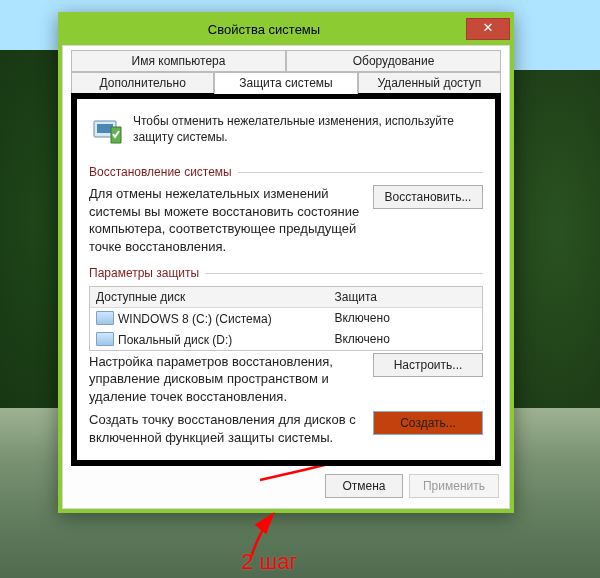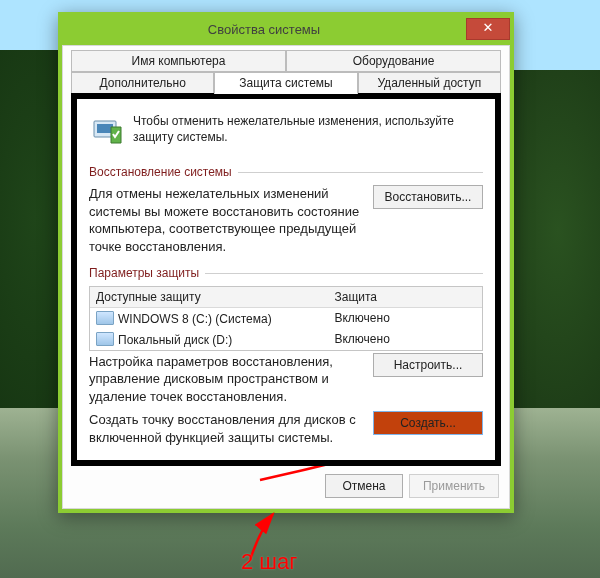--- a/index.html
+++ b/index.html
@@ -48,21 +48,21 @@
     display: flex;
     align-items: center;
     height: 24px;
     background: #8ccc32;
     padding: 1px 0 4px 0;
   }
   .title-text {
     flex: 1;
     text-align: center;
     font-size: 13px;
-    color: #404040;
+    color: #000000;
   }
   .close-btn {
     width: 42px;
     height: 20px;
     background: #c54a3a;
     color: #fff;
     text-align: center;
     line-height: 18px;
     font-size: 13px;
     border: 1px solid #a83a2c;
@@ -246,21 +246,21 @@
       <div class="group-label"><span>Восстановление системы</span></div>
       <div class="row">
         <div class="txt">Для отмены нежелательных изменений системы вы можете восстановить состояние компьютера, соответствующее предыдущей точке восстановления.</div>
         <div class="win-btn">Восстановить...</div>
       </div>
 
       <div class="group-label"><span>Параметры защиты</span></div>
 
       <div class="drive-table">
         <div class="drive-header">
-          <div class="col-drive">Доступные защиту</div>
+          <div class="col-drive">Доступные диск</div>
           <div class="col-prot">Защита</div>
         </div>
         <div class="drive-row">
           <div class="col-drive"><span class="drive-icon"></span><span>WINDOWS 8 (C:) (Система)</span></div>
           <div class="col-prot">Включено</div>
         </div>
         <div class="drive-row">
           <div class="col-drive"><span class="drive-icon"></span><span>Покальный диск (D:)</span></div>
           <div class="col-prot">Включено</div>
         </div>

